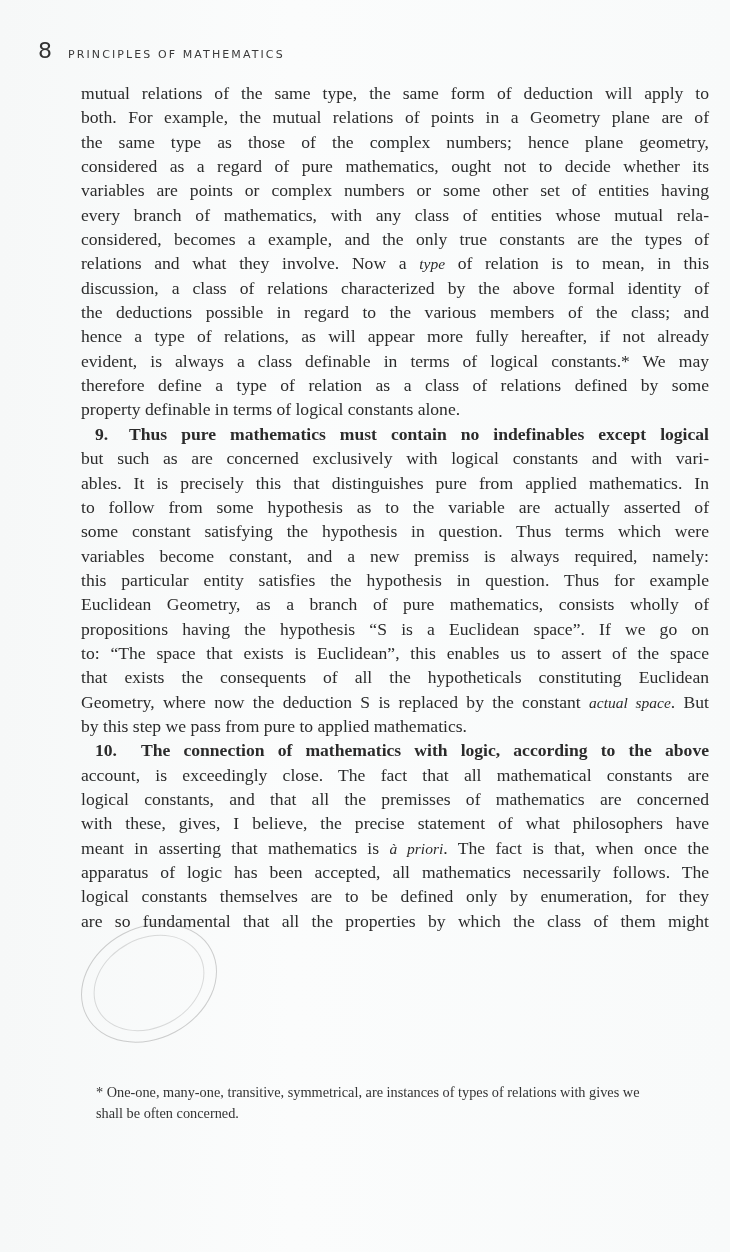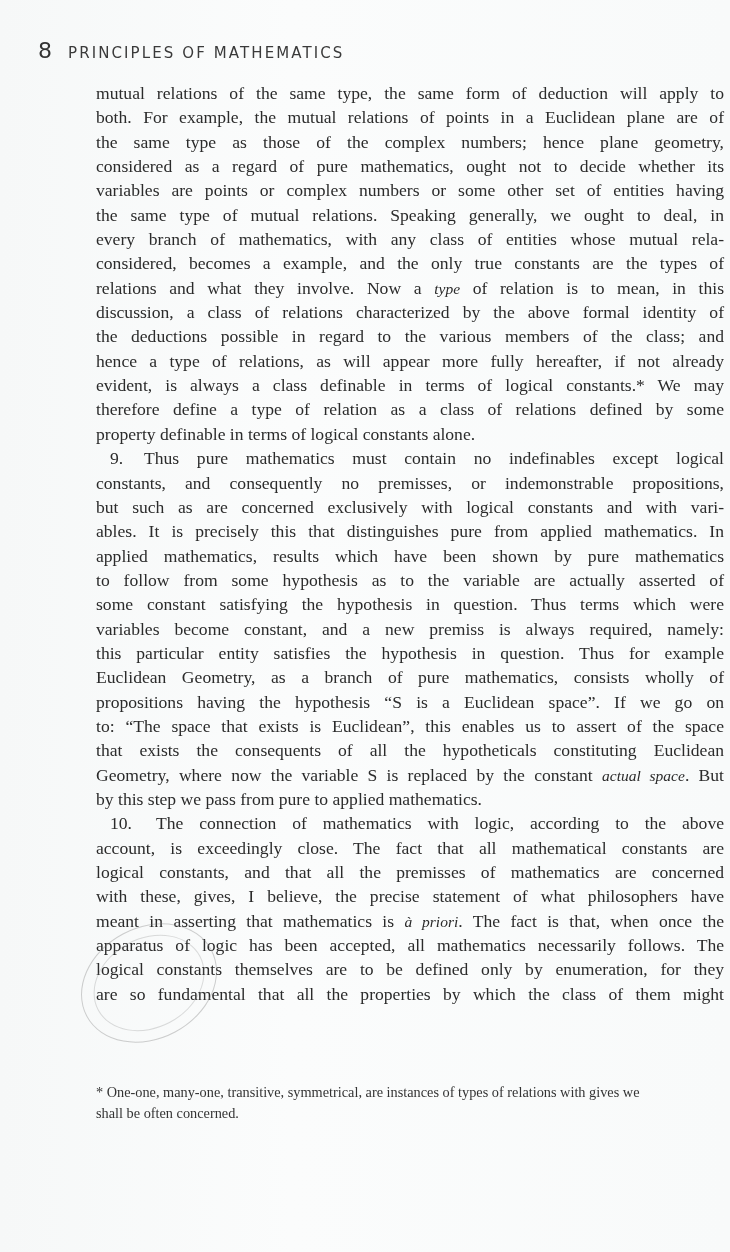--- a/index.html
+++ b/index.html
@@ -30,47 +30,48 @@
     align-items: baseline;
     font-family: "DejaVu Sans", sans-serif;
     color: #333;
   }
   .page-number {
     font-size: 22px;
     font-weight: normal;
     width: 30px;
   }
   .book-title {
-    font-size: 15px;
+    font-size: 11px;
     letter-spacing: 2.1px;
     color: #3a3a3a;
   }
   .body-text {
     position: absolute;
-    left: 96px;
+    left: 81px;
     top: 81px;
     width: 628px;
     font-family: "Liberation Serif", "DejaVu Serif", serif;
     font-size: 17.6px;
     line-height: 24.35px;
     color: #2b2b2b;
   }
   .line {
     display: block;
     white-space: nowrap;
     text-align: justify;
     text-align-last: justify;
     height: 24.35px;
     overflow: visible;
   }
   .line.last {
     text-align-last: left;
   }
   .line.indent {
     padding-left: 14px;
+    font-weight: bold;
   }
   .para-num {
     display: inline-block;
     width: 34px;
   }
   .para-num.wide {
     width: 46px;
   }
   .ital {
     font-style: italic;
@@ -111,48 +112,45 @@
 
 <div class="page">
 
   <div class="running-head">
     <span class="page-number">8</span>
     <span class="book-title">PRINCIPLES OF MATHEMATICS</span>
   </div>
 
   <div class="body-text">
     <span class="line">mutual relations of the same type, the same form of deduction will apply to</span>
-    <span class="line">both. For example, the mutual relations of points in a Euclidean plane are of</span>
+    <span class="line">both. For example, the mutual relations of points in a Geometry plane are of</span>
     <span class="line">the same type as those of the complex numbers; hence plane geometry,</span>
     <span class="line">considered as a regard of pure mathematics, ought not to decide whether its</span>
     <span class="line">variables are points or complex numbers or some other set of entities having</span>
-    <span class="line">the same type of mutual relations. Speaking generally, we ought to deal, in</span>
     <span class="line">every branch of mathematics, with any class of entities whose mutual rela-</span>
     <span class="line">considered, becomes a example, and the only true constants are the types of</span>
     <span class="line"><span>relations and what they involve. Now a</span> <span class="ital">type</span> <span>of relation is to mean, in this</span></span>
     <span class="line">discussion, a class of relations characterized by the above formal identity of</span>
     <span class="line">the deductions possible in regard to the various members of the class; and</span>
     <span class="line">hence a type of relations, as will appear more fully hereafter, if not already</span>
     <span class="line">evident, is always a class definable in terms of logical constants.* We may</span>
     <span class="line">therefore define a type of relation as a class of relations defined by some</span>
     <span class="line last">property definable in terms of logical constants alone.</span>
     <span class="line indent"><span class="para-num">9.</span><span>Thus pure mathematics must contain no indefinables except logical</span></span>
-    <span class="line">constants, and consequently no premisses, or indemonstrable propositions,</span>
     <span class="line">but such as are concerned exclusively with logical constants and with vari-</span>
     <span class="line">ables. It is precisely this that distinguishes pure from applied mathematics. In</span>
-    <span class="line">applied mathematics, results which have been shown by pure mathematics</span>
     <span class="line">to follow from some hypothesis as to the variable are actually asserted of</span>
     <span class="line">some constant satisfying the hypothesis in question. Thus terms which were</span>
     <span class="line">variables become constant, and a new premiss is always required, namely:</span>
     <span class="line">this particular entity satisfies the hypothesis in question. Thus for example</span>
     <span class="line">Euclidean Geometry, as a branch of pure mathematics, consists wholly of</span>
     <span class="line">propositions having the hypothesis “S is a Euclidean space”. If we go on</span>
     <span class="line">to: “The space that exists is Euclidean”, this enables us to assert of the space</span>
     <span class="line">that exists the consequents of all the hypotheticals constituting Euclidean</span>
-    <span class="line"><span>Geometry, where now the variable S is replaced by the constant</span> <span class="ital">actual space</span><span>. But</span></span>
+    <span class="line"><span>Geometry, where now the deduction S is replaced by the constant</span> <span class="ital">actual space</span><span>. But</span></span>
     <span class="line last">by this step we pass from pure to applied mathematics.</span>
     <span class="line indent"><span class="para-num wide">10.</span><span>The connection of mathematics with logic, according to the above</span></span>
     <span class="line">account, is exceedingly close. The fact that all mathematical constants are</span>
     <span class="line">logical constants, and that all the premisses of mathematics are concerned</span>
     <span class="line">with these, gives, I believe, the precise statement of what philosophers have</span>
     <span class="line"><span>meant in asserting that mathematics is</span> <span class="ital">à priori</span><span>. The fact is that, when once the</span></span>
     <span class="line">apparatus of logic has been accepted, all mathematics necessarily follows. The</span>
     <span class="line">logical constants themselves are to be defined only by enumeration, for they</span>
     <span class="line">are so fundamental that all the properties by which the class of them might</span>
   </div>

